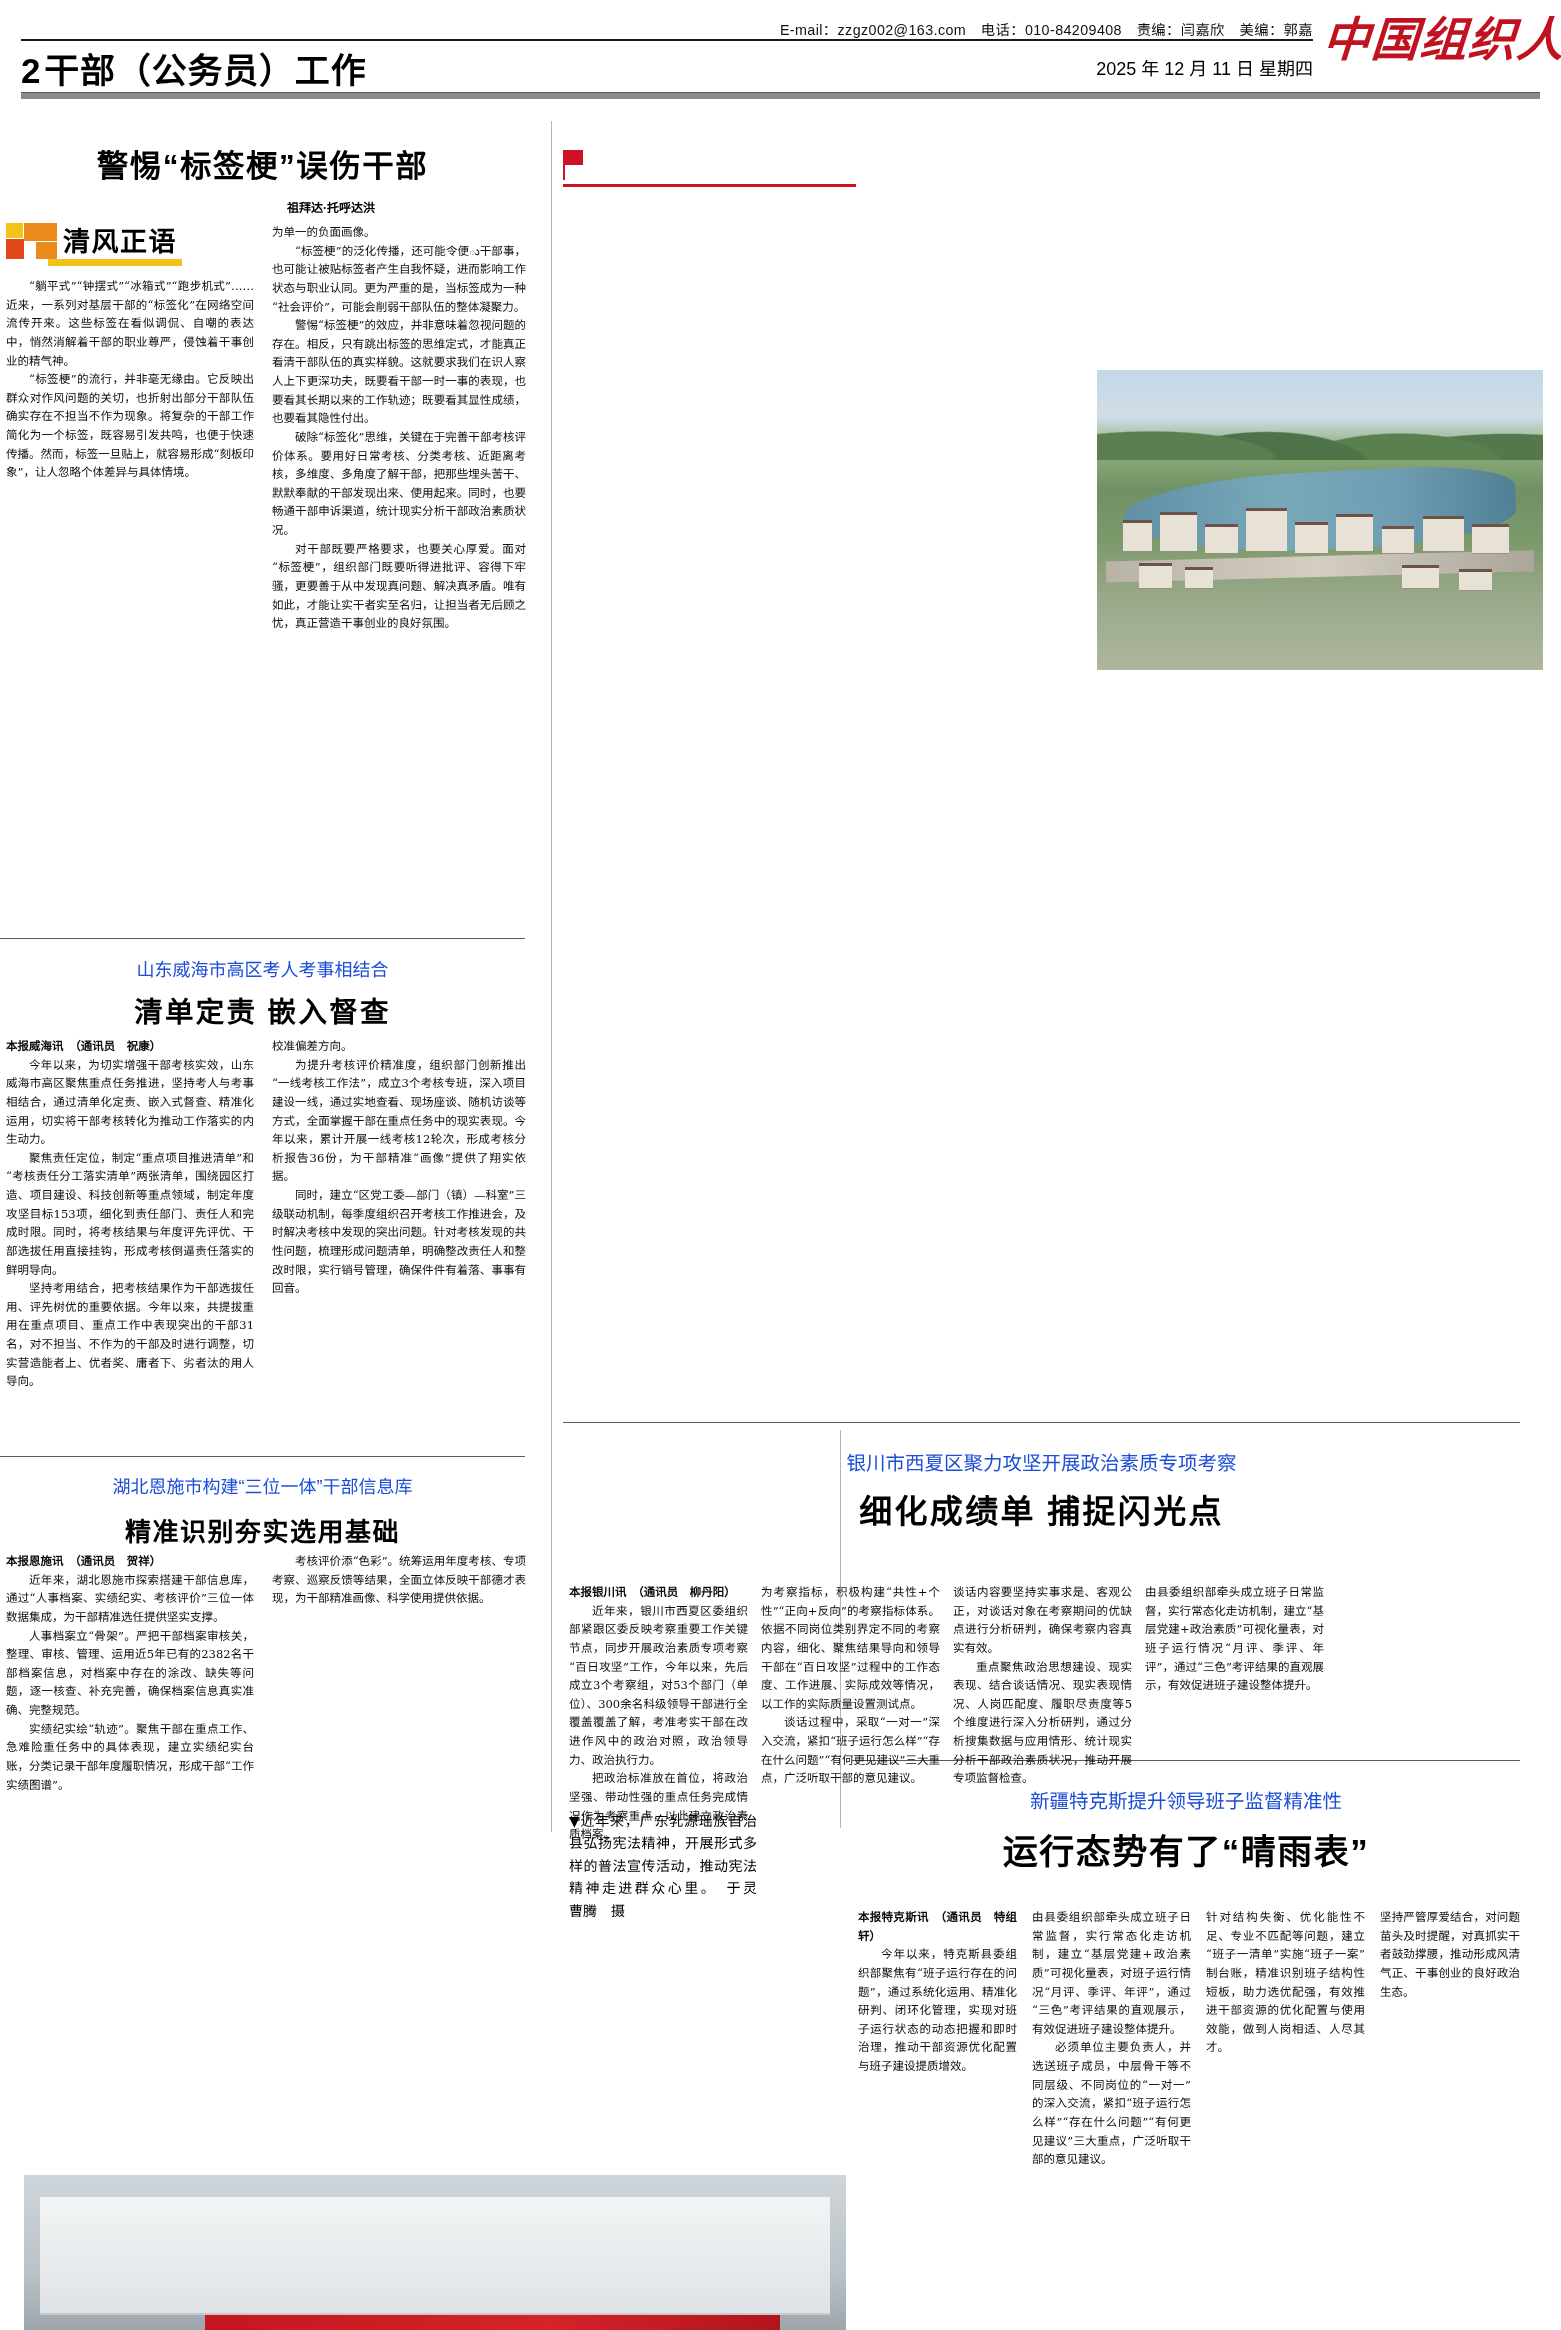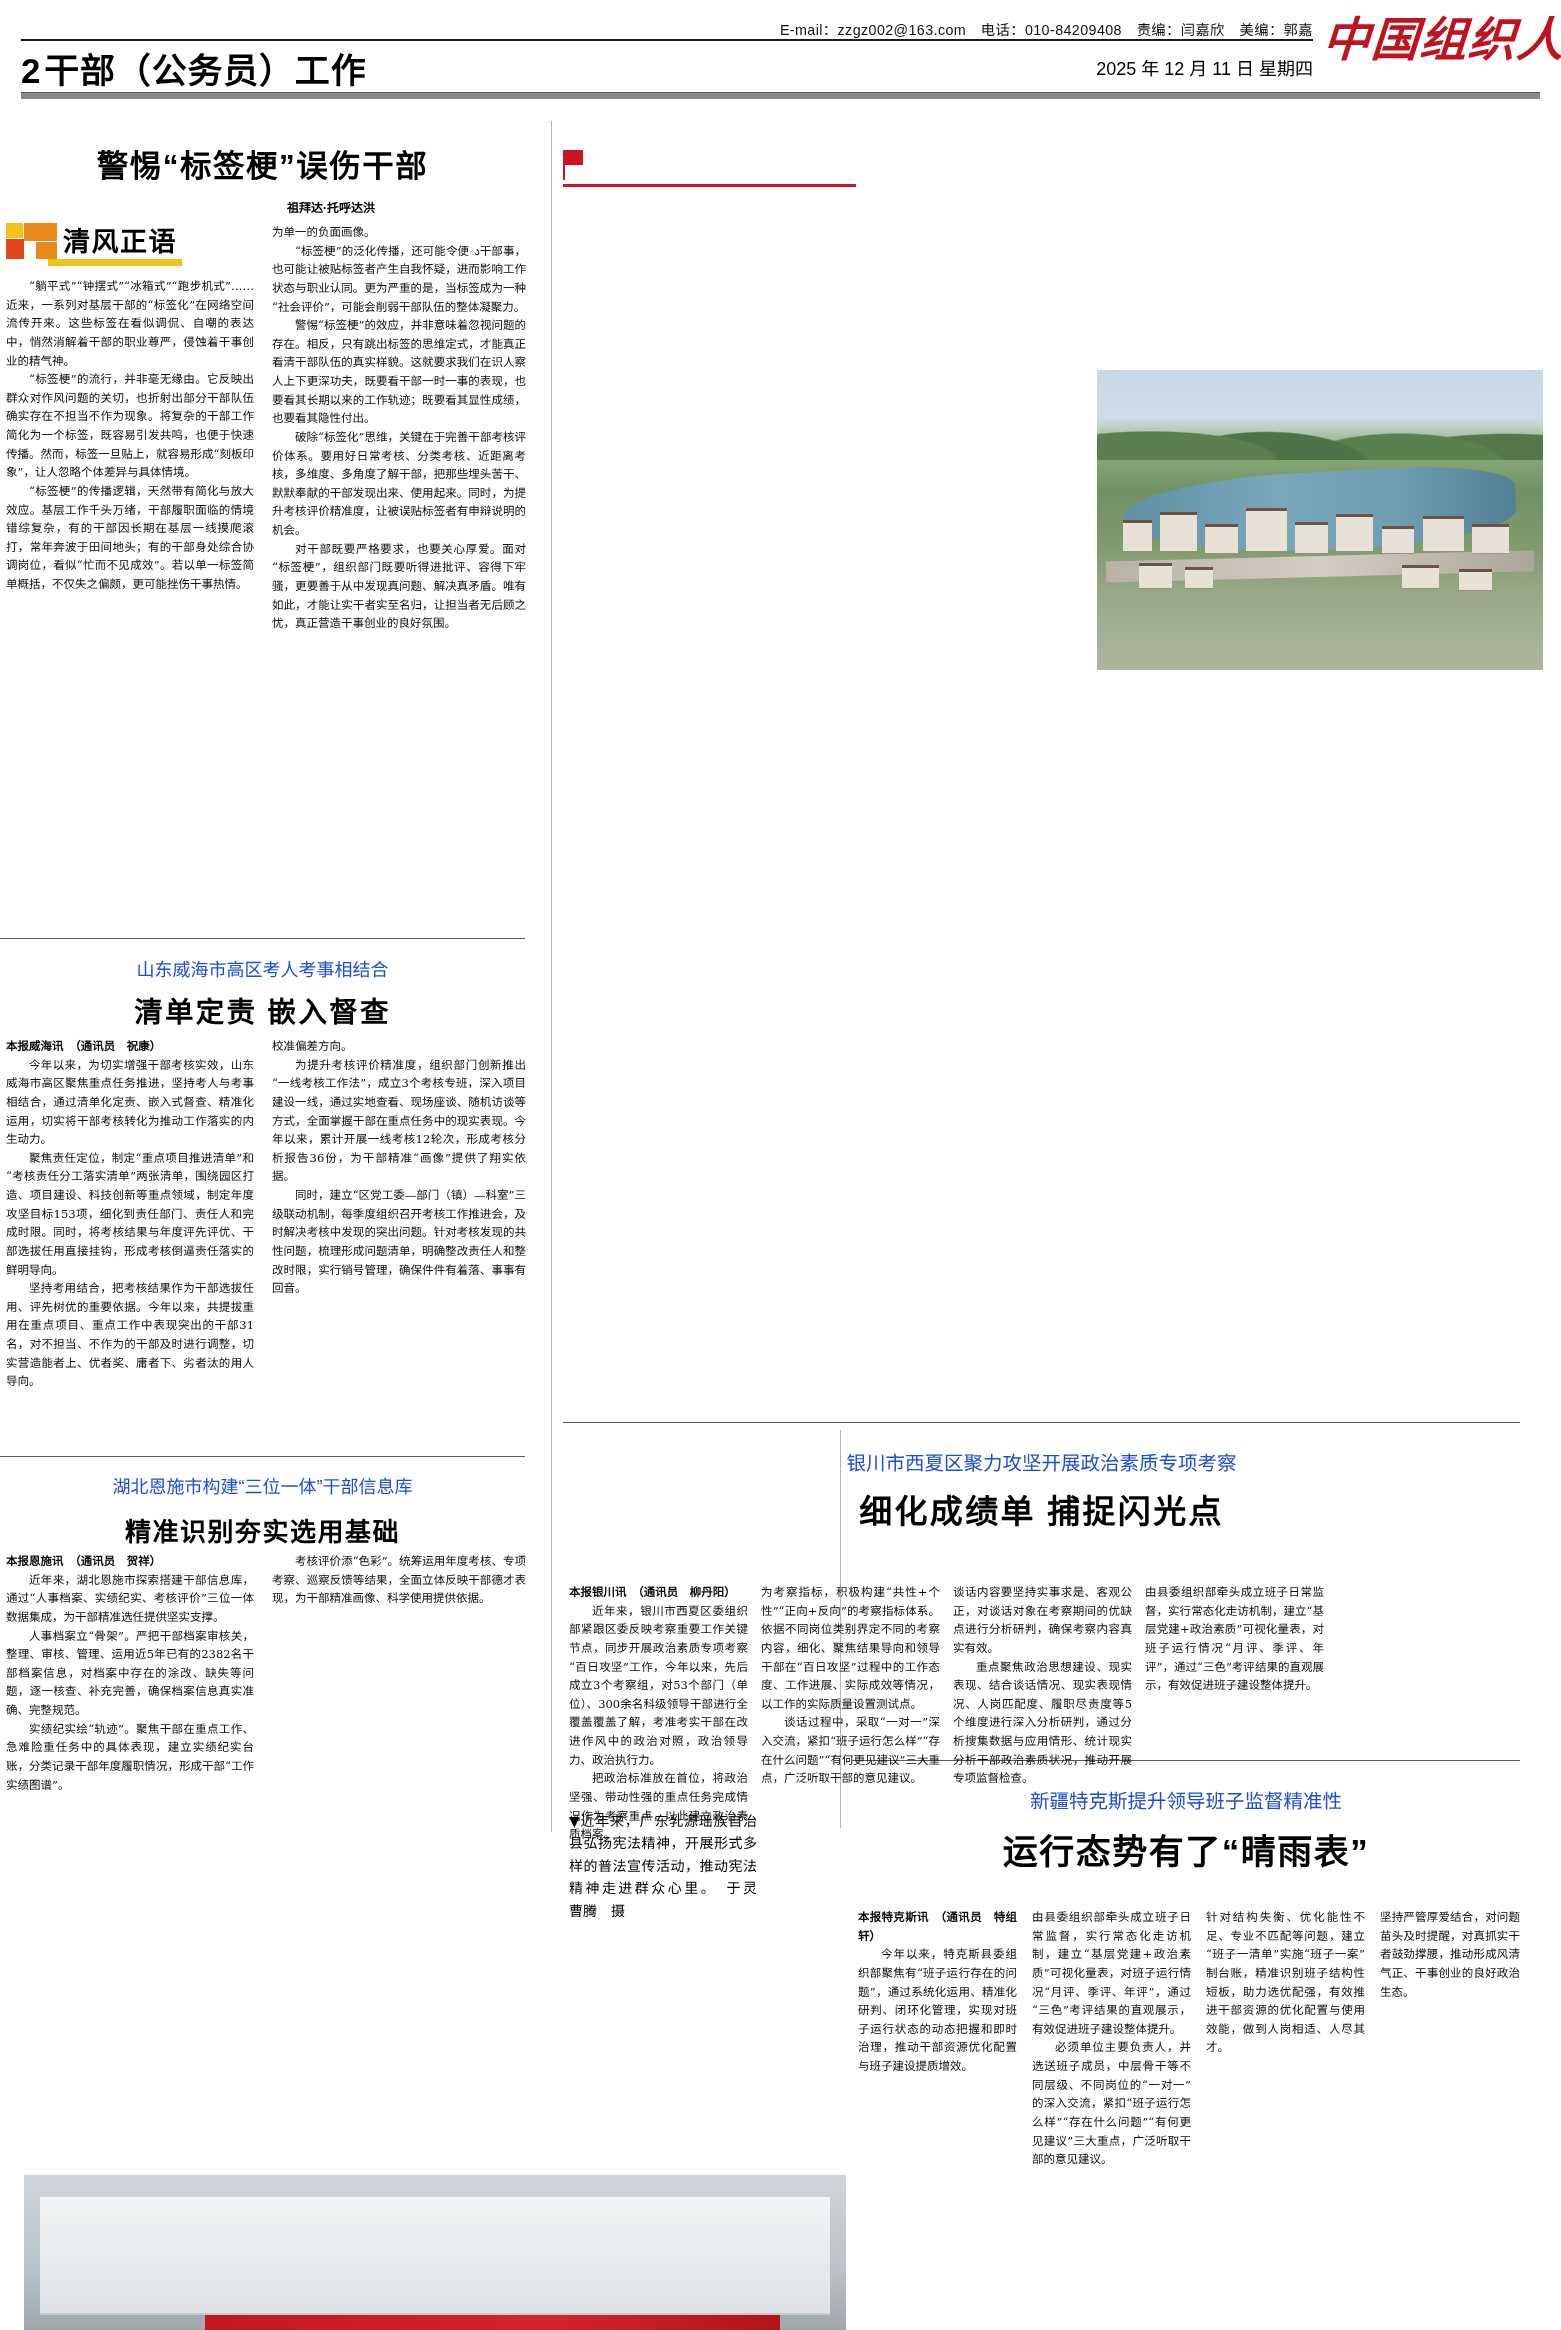--- a/index.html
+++ b/index.html
@@ -316,28 +316,27 @@
         <div class="b4"></div>
         <div class="b5"></div>
       </div>
       <div class="name">清风正语</div>
       <div class="bar"></div>
     </div>
 
     <div class="col bodytext" style="left:6px; top:164px; width:248px;">
       <p>“躺平式”“钟摆式”“冰箱式”“跑步机式”……近来，一系列对基层干部的“标签化”在网络空间流传开来。这些标签在看似调侃、自嘲的表达中，悄然消解着干部的职业尊严，侵蚀着干事创业的精气神。</p>
       <p>“标签梗”的流行，并非毫无缘由。它反映出群众对作风问题的关切，也折射出部分干部队伍确实存在不担当不作为现象。将复杂的干部工作简化为一个标签，既容易引发共鸣，也便于快速传播。然而，标签一旦贴上，就容易形成“刻板印象”，让人忽略个体差异与具体情境。</p>
-      <p>“标签梗”的传播逻辑，天然带有简化与放大效应。基层工作千头万绪，干部履职面临的情境错综复杂，有的干部因长期在基层一线摸爬滚打，常年奔波于田间地头；有的干部身处综合协调岗位，看似“忙而不见成效”。若以单一标签简单概括，不仅失之偏颇，更可能挫伤干事热情。</p>
     </div>
 
     <div class="col bodytext" style="left:272px; top:110px; width:254px;">
       <p style="text-indent:0">为单一的负面画像。</p>
       <p>“标签梗”的泛化传播，还可能令便ు干部事，也可能让被贴标签者产生自我怀疑，进而影响工作状态与职业认同。更为严重的是，当标签成为一种“社会评价”，可能会削弱干部队伍的整体凝聚力。</p>
       <p>警惕“标签梗”的效应，并非意味着忽视问题的存在。相反，只有跳出标签的思维定式，才能真正看清干部队伍的真实样貌。这就要求我们在识人察人上下更深功夫，既要看干部一时一事的表现，也要看其长期以来的工作轨迹；既要看其显性成绩，也要看其隐性付出。</p>
-      <p>破除“标签化”思维，关键在于完善干部考核评价体系。要用好日常考核、分类考核、近距离考核，多维度、多角度了解干部，把那些埋头苦干、默默奉献的干部发现出来、使用起来。同时，为提升考核评价精准度，让被误贴标签者有申辩说明的机会。</p>
+      <p>破除“标签化”思维，关键在于完善干部考核评价体系。要用好日常考核、分类考核、近距离考核，多维度、多角度了解干部，把那些埋头苦干、默默奉献的干部发现出来、使用起来。同时，也要畅通干部申诉渠道，统计现实分析干部政治素质状况。</p>
       <p>对干部既要严格要求，也要关心厚爱。面对“标签梗”，组织部门既要听得进批评、容得下牢骚，更要善于从中发现真问题、解决真矛盾。唯有如此，才能让实干者实至名归，让担当者无后顾之忧，真正营造干事创业的良好氛围。</p>
       <p></p>
     </div>
 
     <div class="col" style="left:0; top:842px; width:525px;">
       <div class="kicker" style="font-size:18px;">山东威海市高区考人考事相结合</div>
       <div class="hl-main" style="font-size:28.5px;margin-top:7.5px;letter-spacing:2.3px;">清单定责  嵌入督查</div>
     </div>
 
     <div class="col bodytext" style="left:6px; top:924px; width:248px;">

